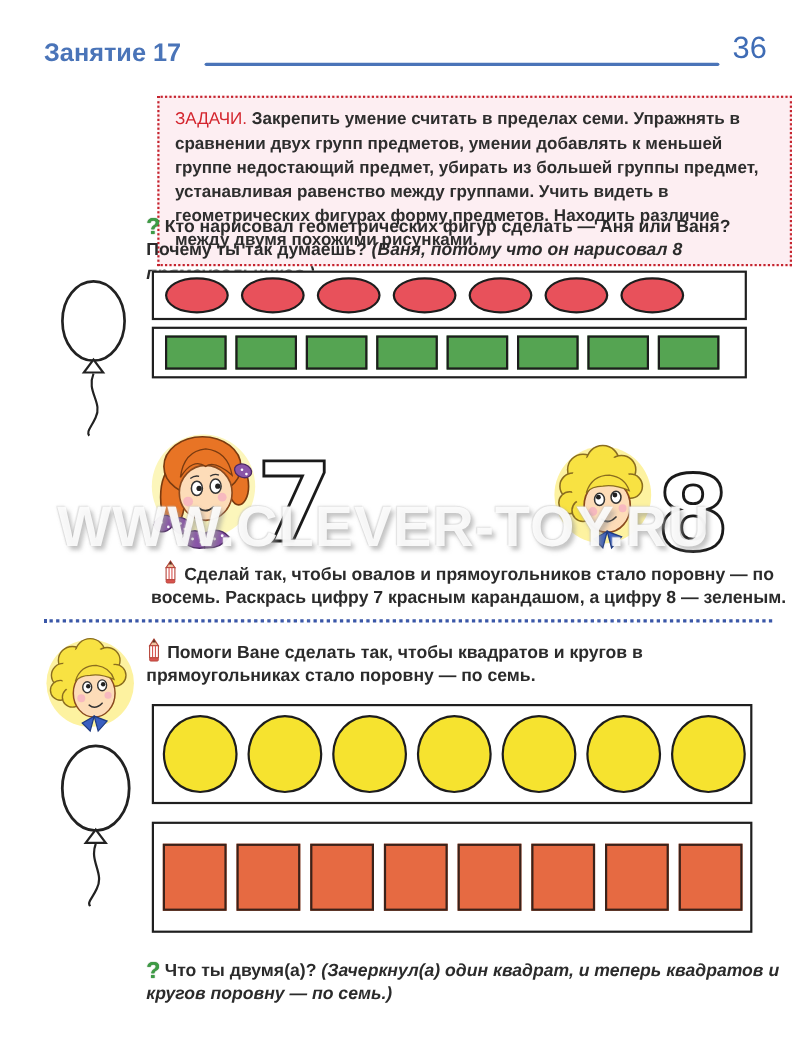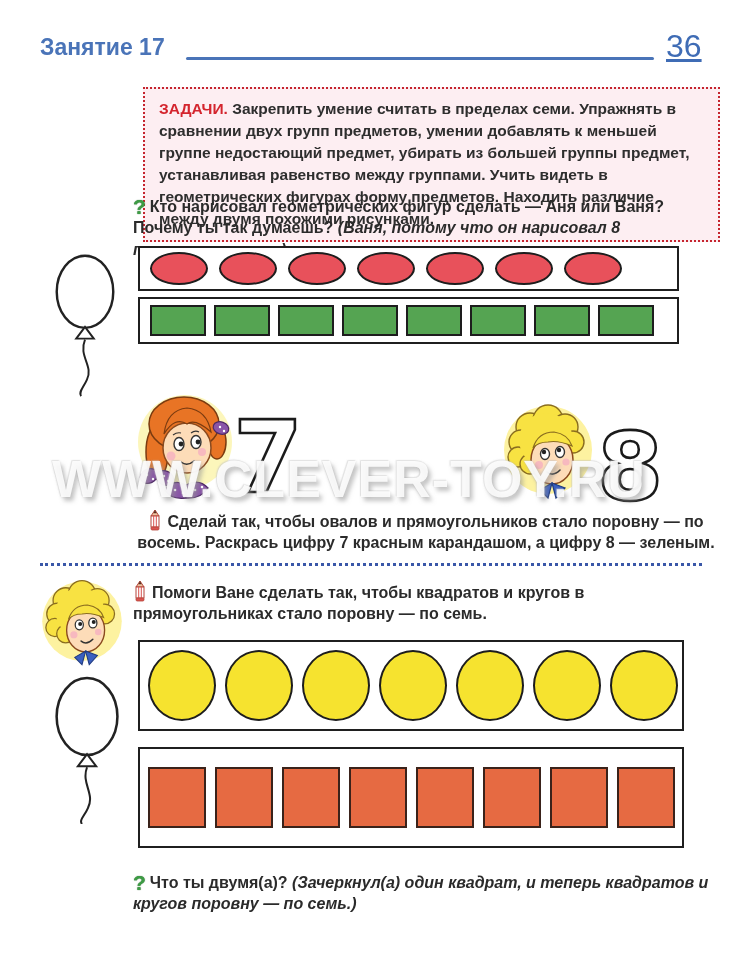--- a/index.html
+++ b/index.html
@@ -3,28 +3,28 @@
 <meta charset="utf-8">
 <style>
   html,body{margin:0;padding:0;background:#fff;}
   .page{
     position:relative;width:734px;height:960px;background:#fff;overflow:hidden;
     font-family:"Liberation Sans",sans-serif;color:#2b2b2b;
   }
   
   .lesson-title{position:absolute;left:40px;top:34px;font-size:23px;font-weight:bold;color:#4a74b8;text-align:center;}
   .header-line{position:absolute;left:186px;top:57px;width:468px;height:3px;background:#4a74b8;border-radius:2px;}
-  .page-number{position:absolute;left:666px;top:28px;font-size:32px;color:#3f6cb5;text-decoration:underline;}
+  .page-number{position:absolute;left:666px;top:28px;font-size:28px;color:#3f6cb5;}
   
   .tasks-box{
     position:absolute;left:143px;top:87px;width:577px;box-sizing:border-box;
     background:#fdeef2;border:2px dotted #c5242e;padding:9px 14px 10px 14px;
     font-size:15.5px;line-height:1.42;font-weight:600;color:#2e2e2e;
   }
-  .tasks-label{color:#d4252e;font-weight:bold;}
+  .tasks-label{color:#d4252e;font-weight:normal;}
   
   .tblock{position:absolute;font-size:16px;line-height:1.33;font-weight:600;color:#2b2b2b;}
   .q1{left:133px;top:196px;width:584px;}
   .t1{left:133px;top:509px;width:586px;text-align:center;}
   .t2{left:133px;top:580px;width:586px;}
   .q2{left:133px;top:872px;width:586px;}
   .answer{font-style:italic;}
   .qmark{color:#3d9c44;font-weight:800;font-size:21px;line-height:1;vertical-align:-2px;margin-right:4px;text-shadow:0 0 1px #1e5c24;}
   .pencil{display:inline-block;width:14px;height:22px;vertical-align:-4px;margin-right:5px;}
   

